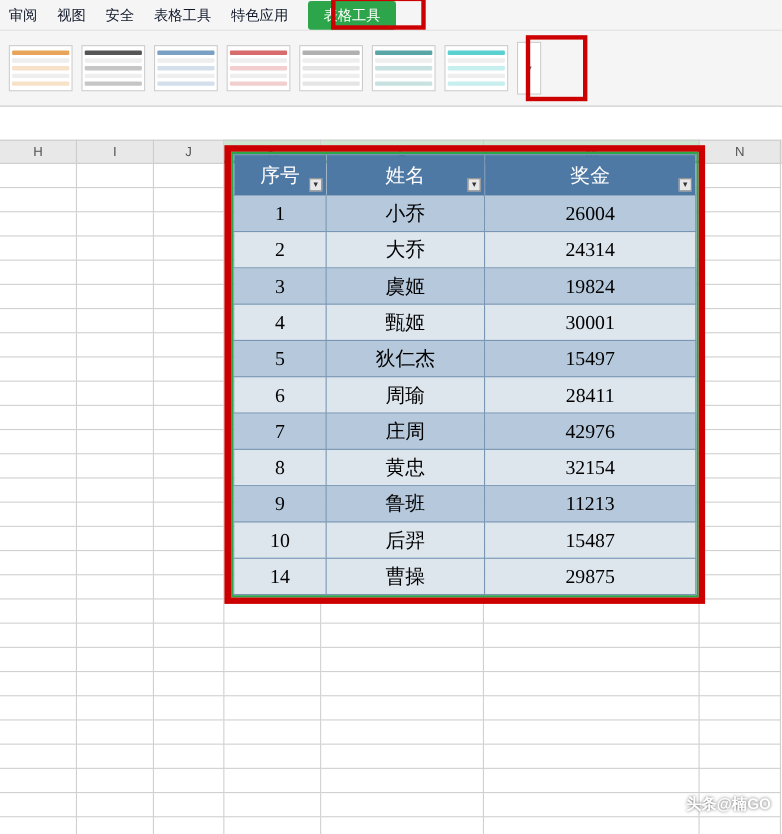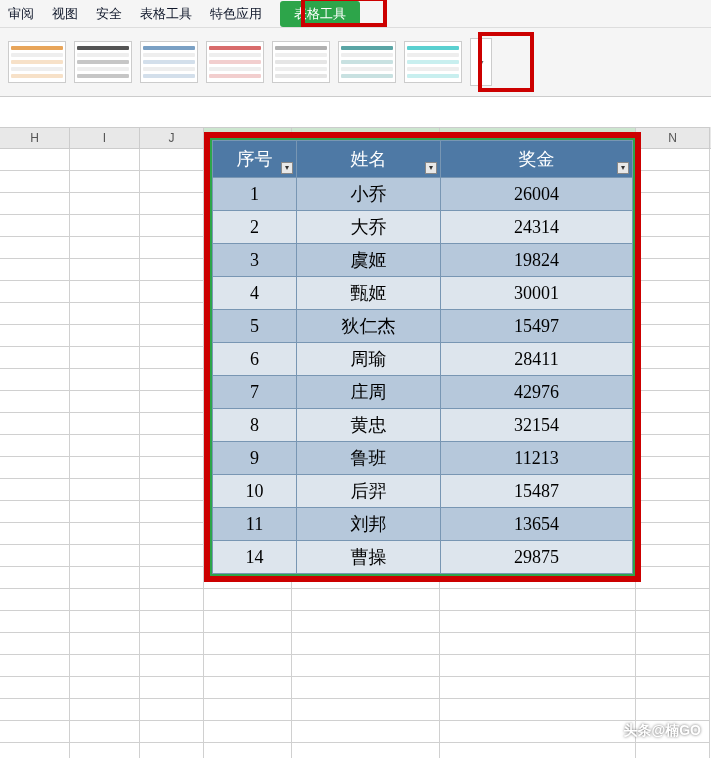--- a/index.html
+++ b/index.html
@@ -432,25 +432,20 @@
               <tr class="odd">
                 <td>9</td>
                 <td>鲁班</td>
                 <td>11213</td>
               </tr>
               <tr class="even">
                 <td>10</td>
                 <td>后羿</td>
                 <td>15487</td>
               </tr>
-              <tr class="odd">
-                <td>11</td>
-                <td>刘邦</td>
-                <td>13654</td>
-              </tr>
               <tr class="even">
                 <td>14</td>
                 <td>曹操</td>
                 <td>29875</td>
               </tr>
             </tbody>
         </table>
       </div>
     </div>
   </div>

